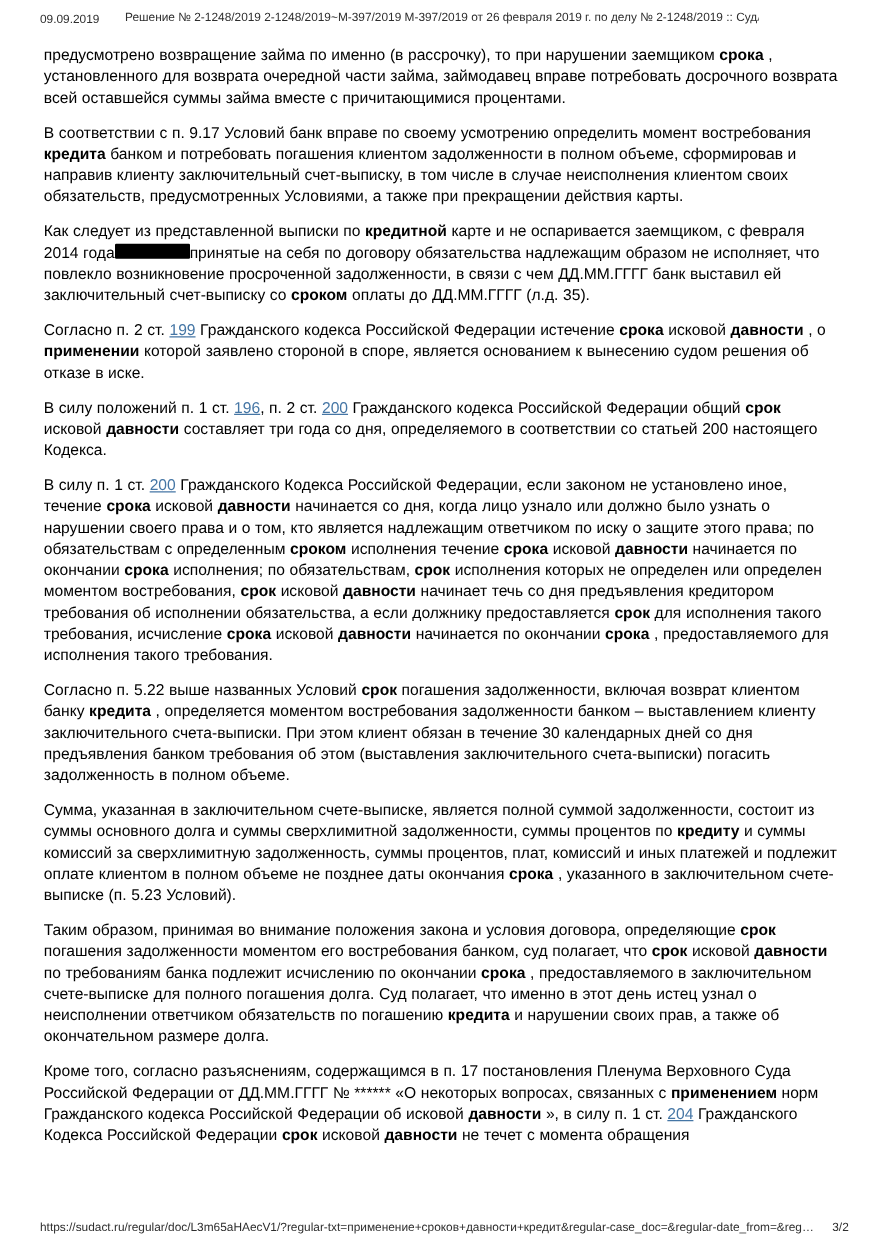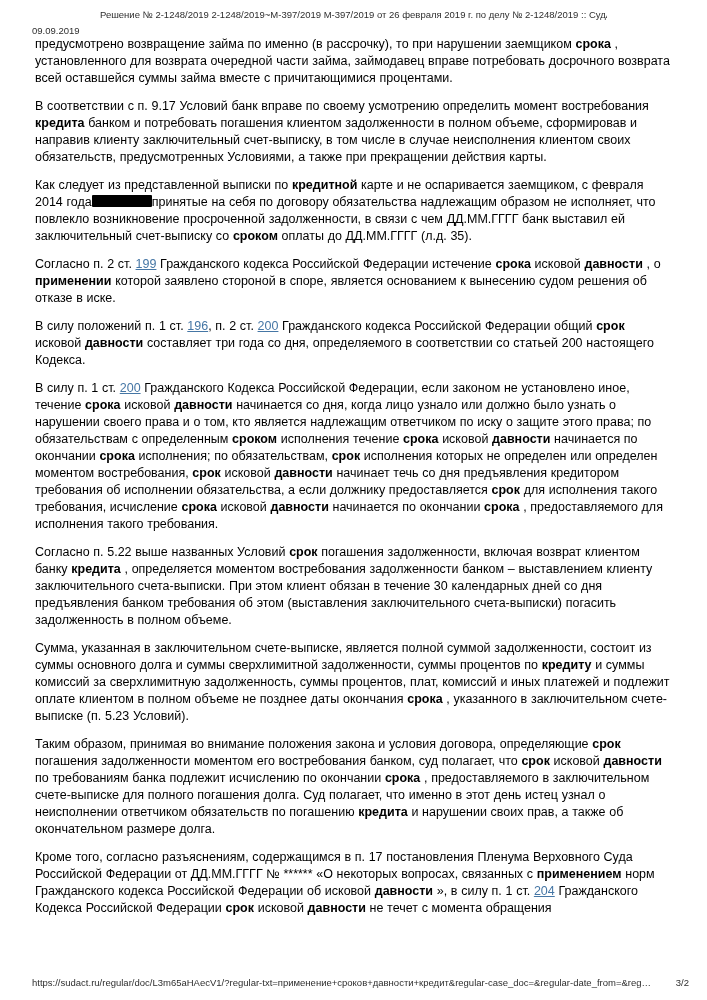--- a/index.html
+++ b/index.html
@@ -19,21 +19,21 @@
     top: 9px;
     left: 0;
     right: 0;
     height: 14px;
     font-size: 9.5px;
     color: #2e2e2e;
   }
   .print-header .date {
     position: absolute;
     left: 32px;
-    top: 16px;
+    top: 1px;
     white-space: nowrap;
   }
   .print-header .doc-title {
     display: block;
     text-align: center;
     margin: 0 100px;
     white-space: nowrap;
     overflow: hidden;
   }
   .content {
@@ -59,21 +59,21 @@
     width: 60px;
     height: 12px;
     background: #000000;
     vertical-align: -1px;
     border-radius: 1px;
   }
   .print-footer {
     position: absolute;
     bottom: 12px;
     left: 32px;
-    right: 18px;
+    right: 28px;
     font-size: 9.5px;
     color: #2e2e2e;
     display: flex;
     justify-content: space-between;
     align-items: baseline;
   }
   .print-footer .url {
     white-space: nowrap;
     overflow: hidden;
     max-width: 620px;

